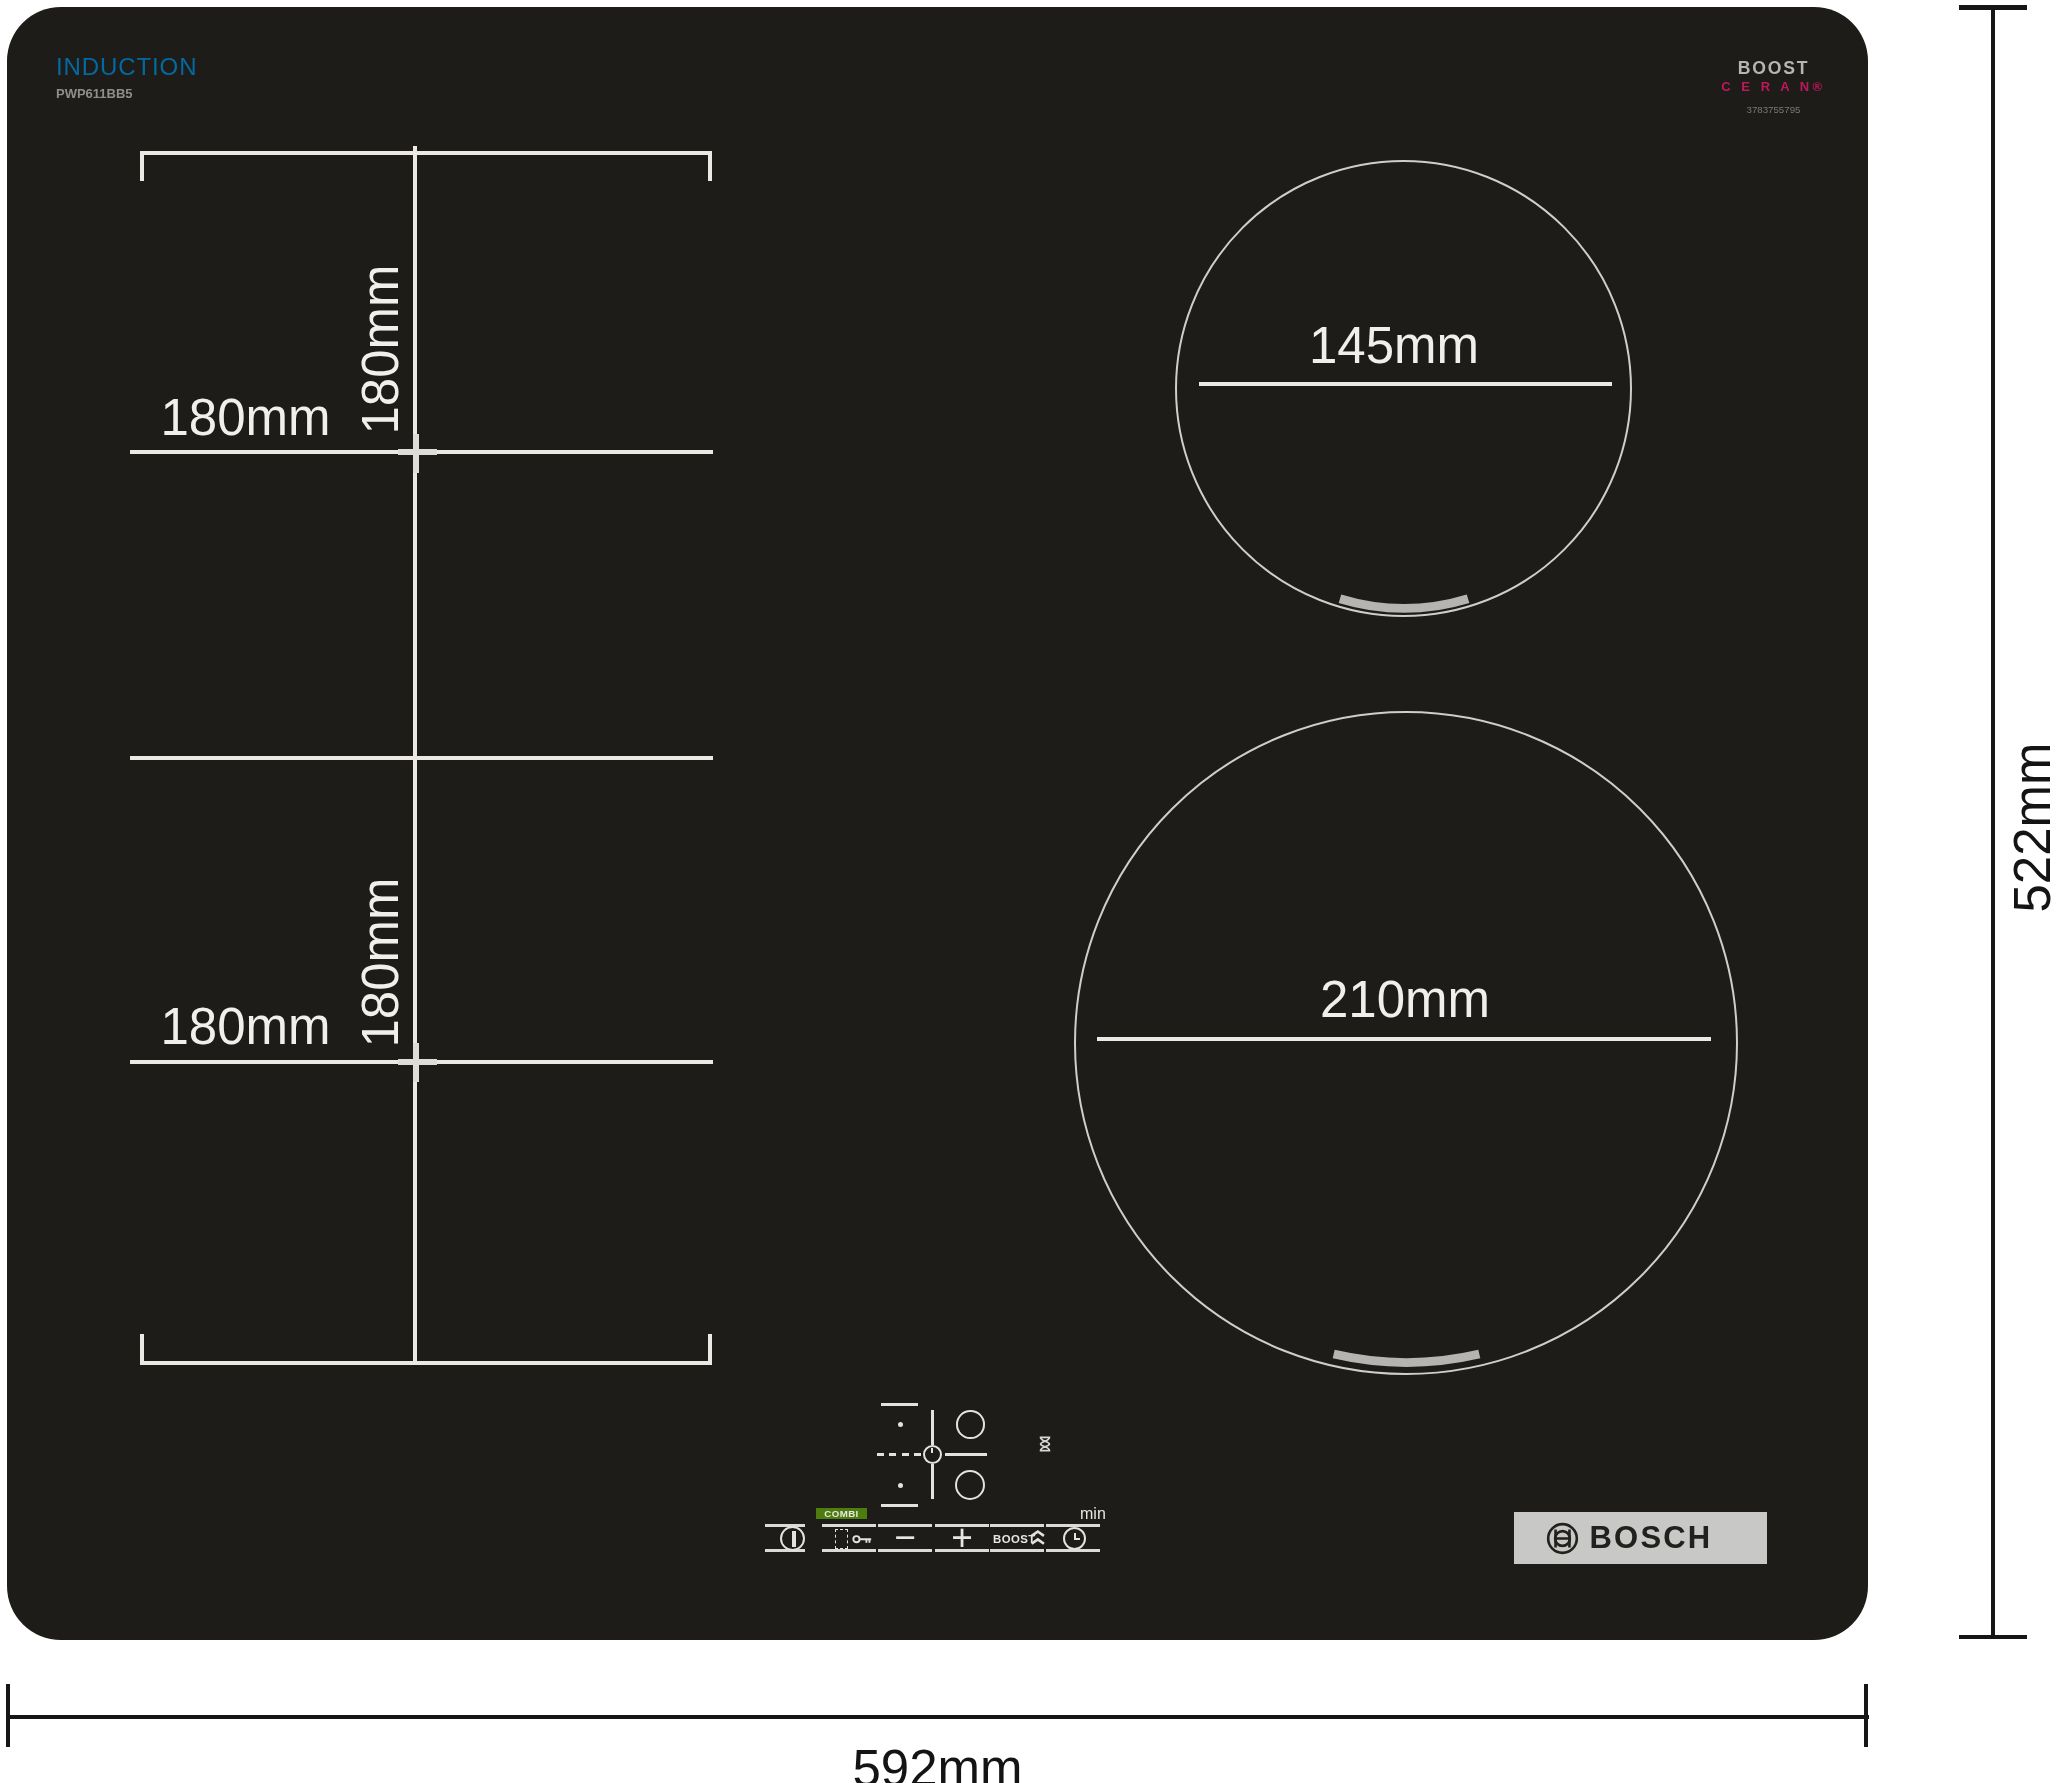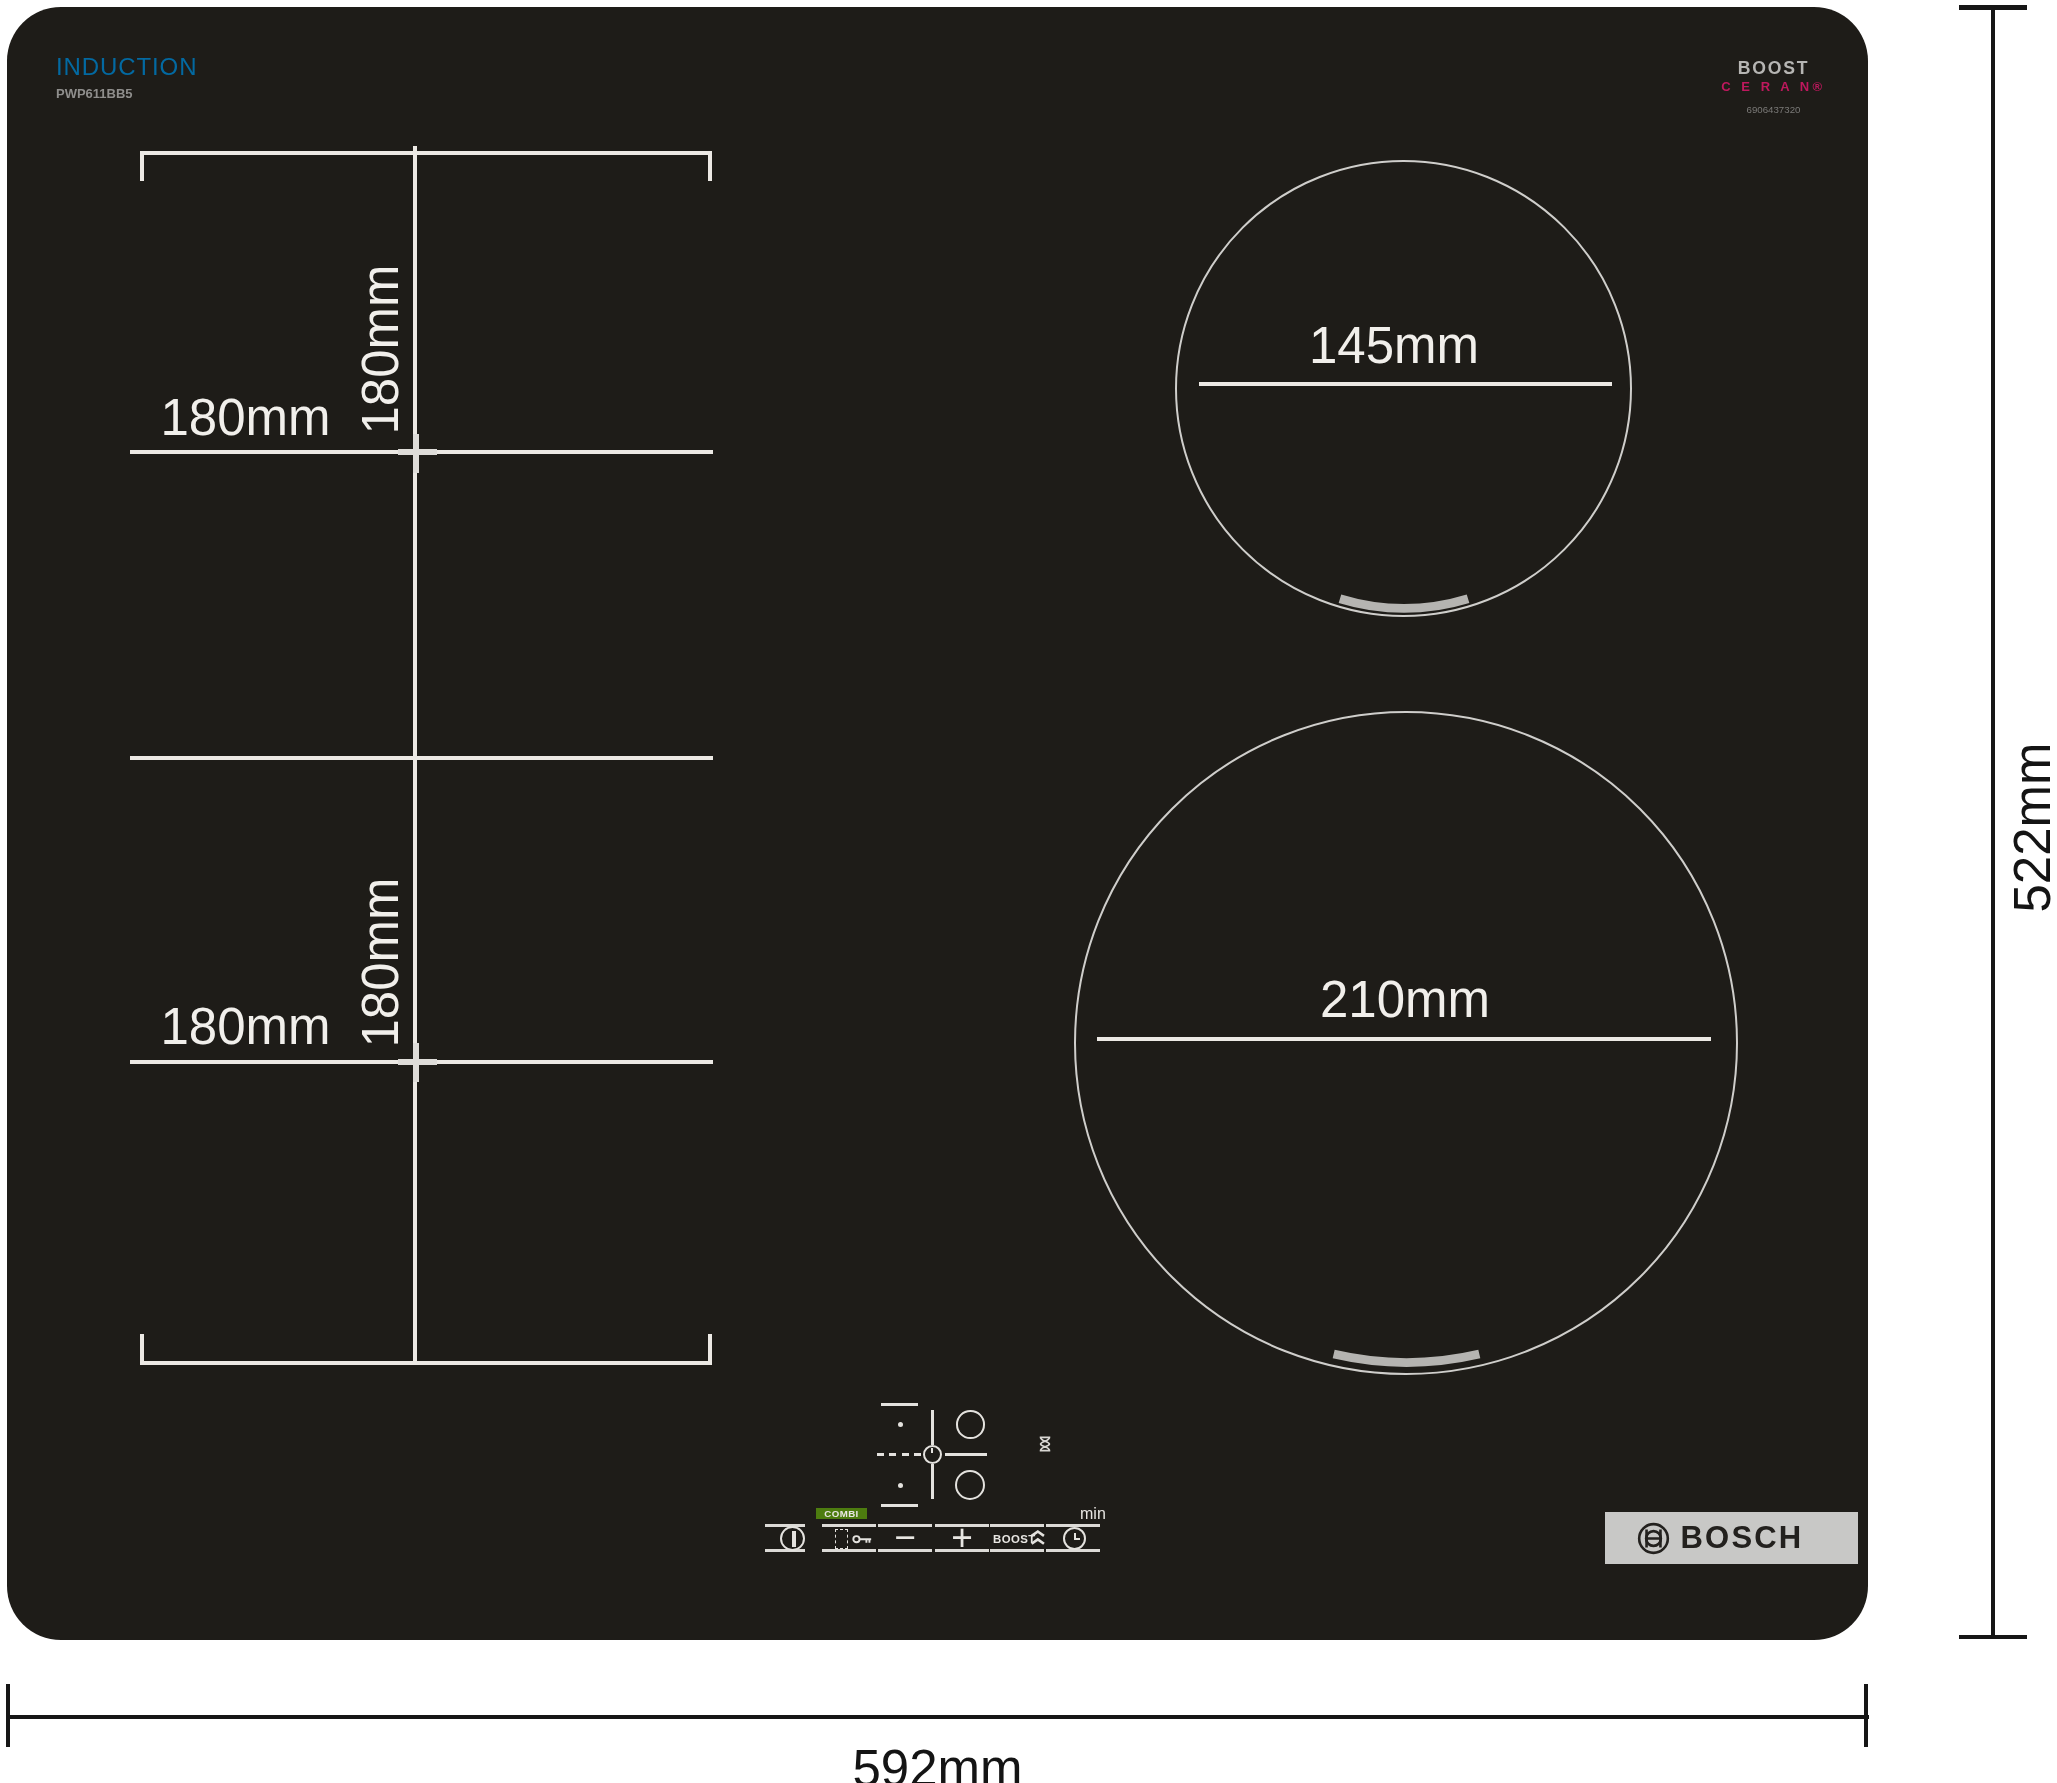--- a/index.html
+++ b/index.html
@@ -9,38 +9,38 @@
   .abs{position:absolute;}
   .wline{position:absolute;background:#ece9e4;}
   .bline{position:absolute;background:#161616;}
   .dimlabel{position:absolute;color:#f1efeb;font-size:51px;line-height:53px;text-align:center;white-space:nowrap;}
   .dimlabel.dark{color:#141414;}
   .rot{transform:rotate(-90deg);transform-origin:center center;}
   .circle{position:absolute;border:2.6px solid #cfcecb;border-radius:50%;}
   .smalltext{position:absolute;color:#e8e6e2;white-space:nowrap;}
   .cellline{position:absolute;background:#dcdad6;height:2.6px;}
   .mimic{position:absolute;background:#e4e2de;}
-  .badge{position:absolute;left:1605px;top:1512px;width:253px;height:52px;background:#c8c8c6;
+  .badge{position:absolute;left:1514px;top:1512px;width:253px;height:52px;background:#c8c8c6;
          display:flex;align-items:center;}
   .bosch-text{font-weight:bold;font-size:31px;letter-spacing:2.2px;color:#23211e;margin-left:10.5px;}
   svg{position:absolute;overflow:visible;}
 </style>
 </head>
 <body>
 
 <div class="stage">
 
   <div class="hob"></div>
 
   <div class="smalltext" style="left:56px;top:53px;font-size:24px;letter-spacing:0.9px;color:#0369a1;">INDUCTION</div>
   <div class="smalltext" style="left:56px;top:86px;font-size:13px;color:#8f8e8c;font-weight:bold;">PWP611BB5</div>
 
   <div class="smalltext" style="left:1719px;top:58px;width:109px;text-align:center;font-size:17.6px;font-weight:bold;letter-spacing:1.8px;color:#b6b5b3;">BOOST</div>
   <div class="smalltext" style="left:1719px;top:79px;width:109px;text-align:center;font-size:13px;font-weight:bold;letter-spacing:3.5px;color:#be185d;">C E R A N®</div>
-  <div class="smalltext" style="left:1719px;top:104px;width:109px;text-align:center;font-size:9.7px;color:#7a7977;">6906437320</div>
+  <div class="smalltext" style="left:1719px;top:104px;width:109px;text-align:center;font-size:9.7px;color:#7a7977;">3783755795</div>
 
   <div class="wline" style="left:140px;top:151px;width:572px;height:3.5px;"></div>
   <div class="wline" style="left:140px;top:151px;width:3.5px;height:30px;"></div>
   <div class="wline" style="left:708px;top:151px;width:3.5px;height:30px;"></div>
 
   <div class="wline" style="left:130px;top:450px;width:583px;height:3.5px;"></div>
   <div class="wline" style="left:130px;top:756px;width:583px;height:3.5px;"></div>
   <div class="wline" style="left:130px;top:1060px;width:583px;height:3.5px;"></div>
 
   <div class="wline" style="left:140px;top:1361px;width:572px;height:3.5px;"></div>

